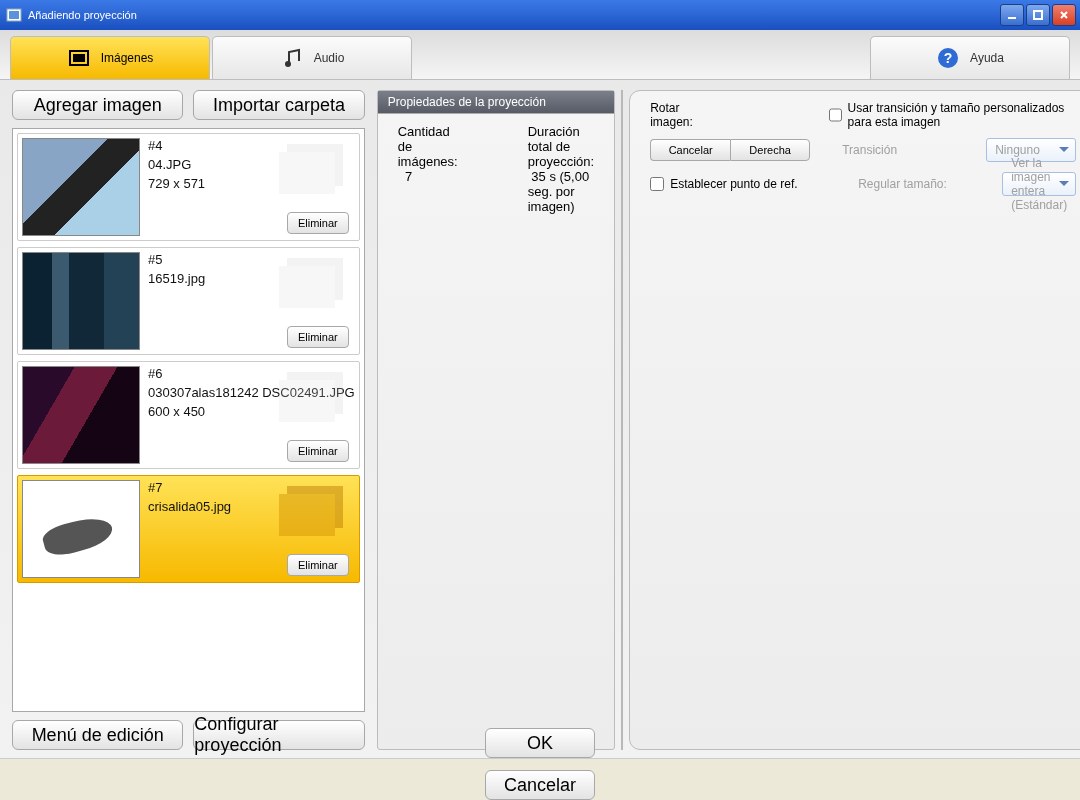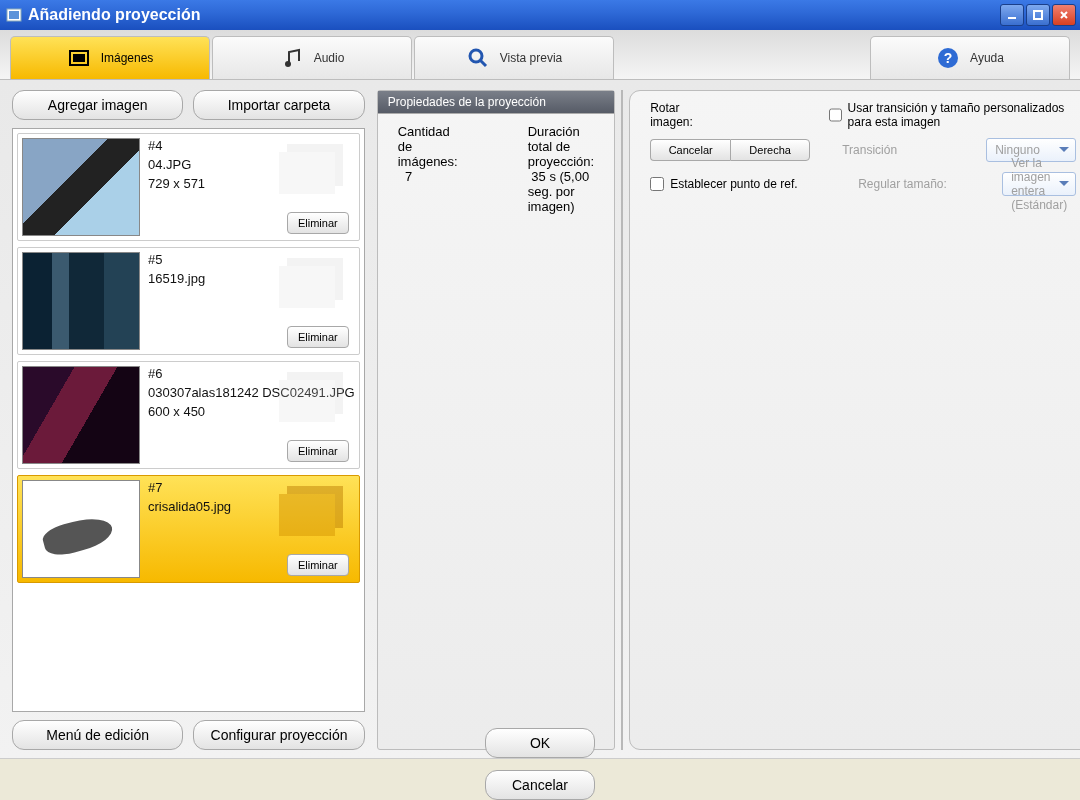--- a/index.html
+++ b/index.html
@@ -1,41 +1,41 @@
 <!DOCTYPE html>
 <html><head>
 <meta charset="utf-8">
 <style>
   * { box-sizing: border-box; margin: 0; padding: 0; }
   body { font-family: "Segoe UI", Tahoma, sans-serif; font-size: 12px; background: #ece9d8; overflow: hidden; height: 800px; width: 1080px; }
 
   
   .titlebar { height: 30px; background: linear-gradient(to bottom,#3b79e6 0%,#2f6ad8 40%,#1a4fbf 100%); display:flex; align-items:center; color:#fff; padding: 0 4px 0 6px; }
   .titlebar .tb-icon { width:16px; height:16px; margin-right:6px; display:flex; align-items:center; justify-content:center;}
-  .titlebar .tb-title { flex:1; font-size:16px; font-weight:700;}
+  .titlebar .tb-title { flex:1; font-size:11px; font-weight:400;}
   .winbtn { width:24px; height:22px; margin-left:2px; border:1px solid #1a3f8a; border-radius:3px; display:flex; align-items:center; justify-content:center; font-family: monospace; font-weight:bold; cursor:pointer;}
   .winbtn.min,.winbtn.max { background:linear-gradient(to bottom,#7ea9ef,#3a6fd0); color:#fff;}
   .winbtn.close { background:linear-gradient(to bottom,#f08070,#d84022); color:#fff;}
 
   .window-body { height: 770px; background:#ece9d8; display:flex; flex-direction:column; }
 
   
   .tabbar { height:50px; background:linear-gradient(to bottom,#dcdcdc,#f5f5f5); border-bottom:1px solid #bdbdbd; display:flex; align-items:stretch; padding:6px 10px 0 10px;text-align:right;}
   .tab { flex: 0 0 200px; border:1px solid #bdbdbd; border-bottom:none; border-radius:5px 5px 0 0; display:flex; align-items:center; justify-content:center; gap:10px; background:linear-gradient(to bottom,#fbfbfb,#e7e7e7); color:#333; cursor:pointer; margin-right:2px;}
   .tab.active { background:linear-gradient(to bottom,#ffe257,#f7b900); color:#000; font-weight:400;}
   .tab .ticon { width:24px; height:24px; display:flex; align-items:center; justify-content:center; }
   .tab:last-of-type { margin-left:auto; margin-right:0;}
   .tabspacer { flex:1;}
 
   
   .main { flex:1; display:flex; gap:12px; padding:10px 12px 8px 12px; background:linear-gradient(to bottom,#e9e9e9,#f2f2f2);}
 
   .left { width:390px; display:flex; flex-direction:column; gap:8px;}
   .btnrow { display:flex; gap:10px;}
-  .btn { flex:1; height:30px; display:flex; align-items:center; justify-content:center; background:linear-gradient(to bottom,#fff,#e3e3e3); border:1px solid #a8a8a8; border-radius:12px; cursor:pointer; font-size:14px;}
+  .btn { flex:1; height:30px; display:flex; align-items:center; justify-content:center; background:linear-gradient(to bottom,#fff,#e3e3e3); border:1px solid #a8a8a8; border-radius:6px; cursor:pointer; font-size:18px;}
   .btn.small { height:22px; font-size:11px; padding:0 10px; border-radius:4px; flex:none; }
 
   .listbox { flex:1; background:#fff; border:1px solid #a8a8a8; padding:4px; overflow-y:auto; display:flex; flex-direction:column; gap:6px;}
   .item { position:relative; border:1px solid #ccc; border-radius:2px; background:#fff; display:flex; height:108px; padding:4px; }
   .item.selected { background:linear-gradient(to bottom,#ffe257,#f7b900); border-color:#d99a00;}
   .thumb { width:118px; height:98px; background:#333; margin-right:8px; flex:none; border:1px solid #888;}
   .thumb.t1{background:linear-gradient(135deg,#88a5c5 40%,#222 40%,#222 60%,#aad0e8 60%);}
   .thumb.t2{background:linear-gradient(90deg,#0b2233 25%,#3b5a6f 25%,#3b5a6f 40%,#102838 40%,#102838 70%,#234255 70%); position:relative;}
   .thumb.t3{background:linear-gradient(120deg,#2a0a2a 30%,#6b1a3a 30%,#6b1a3a 55%,#140414 55%);}
   .thumb.t4{background:#fff; position:relative;}
@@ -117,29 +117,20 @@
     </div>
     <div class="tab">
       <span class="ticon">
           <svg viewBox="0 0 24 24">
             <path d="M9 18 V6 l10 -2 v11" fill="none" stroke="#333" stroke-width="2"></path>
             <circle cx="8" cy="18" r="3" fill="#333"></circle>
           </svg>
         </span>
       <span>Audio</span>
     </div>
-    <div class="tab">
-      <span class="ticon">
-          <svg viewBox="0 0 24 24">
-            <circle cx="10" cy="10" r="6" fill="none" stroke="#2256b0" stroke-width="3"></circle>
-            <path d="M14 14 l6 6" stroke="#2256b0" stroke-width="3"></path>
-          </svg>
-        </span>
-      <span>Vista previa</span>
-    </div>
     <div class="tabspacer"></div>
     <div class="tab">
       <span class="ticon">
           <svg viewBox="0 0 24 24">
             <circle cx="12" cy="12" r="10" fill="#2e6bd4"></circle>
             <text x="12" y="17" text-anchor="middle" font-size="14" font-weight="bold" fill="#fff">?</text>
           </svg>
         </span>
       <span>Ayuda</span>
     </div>

